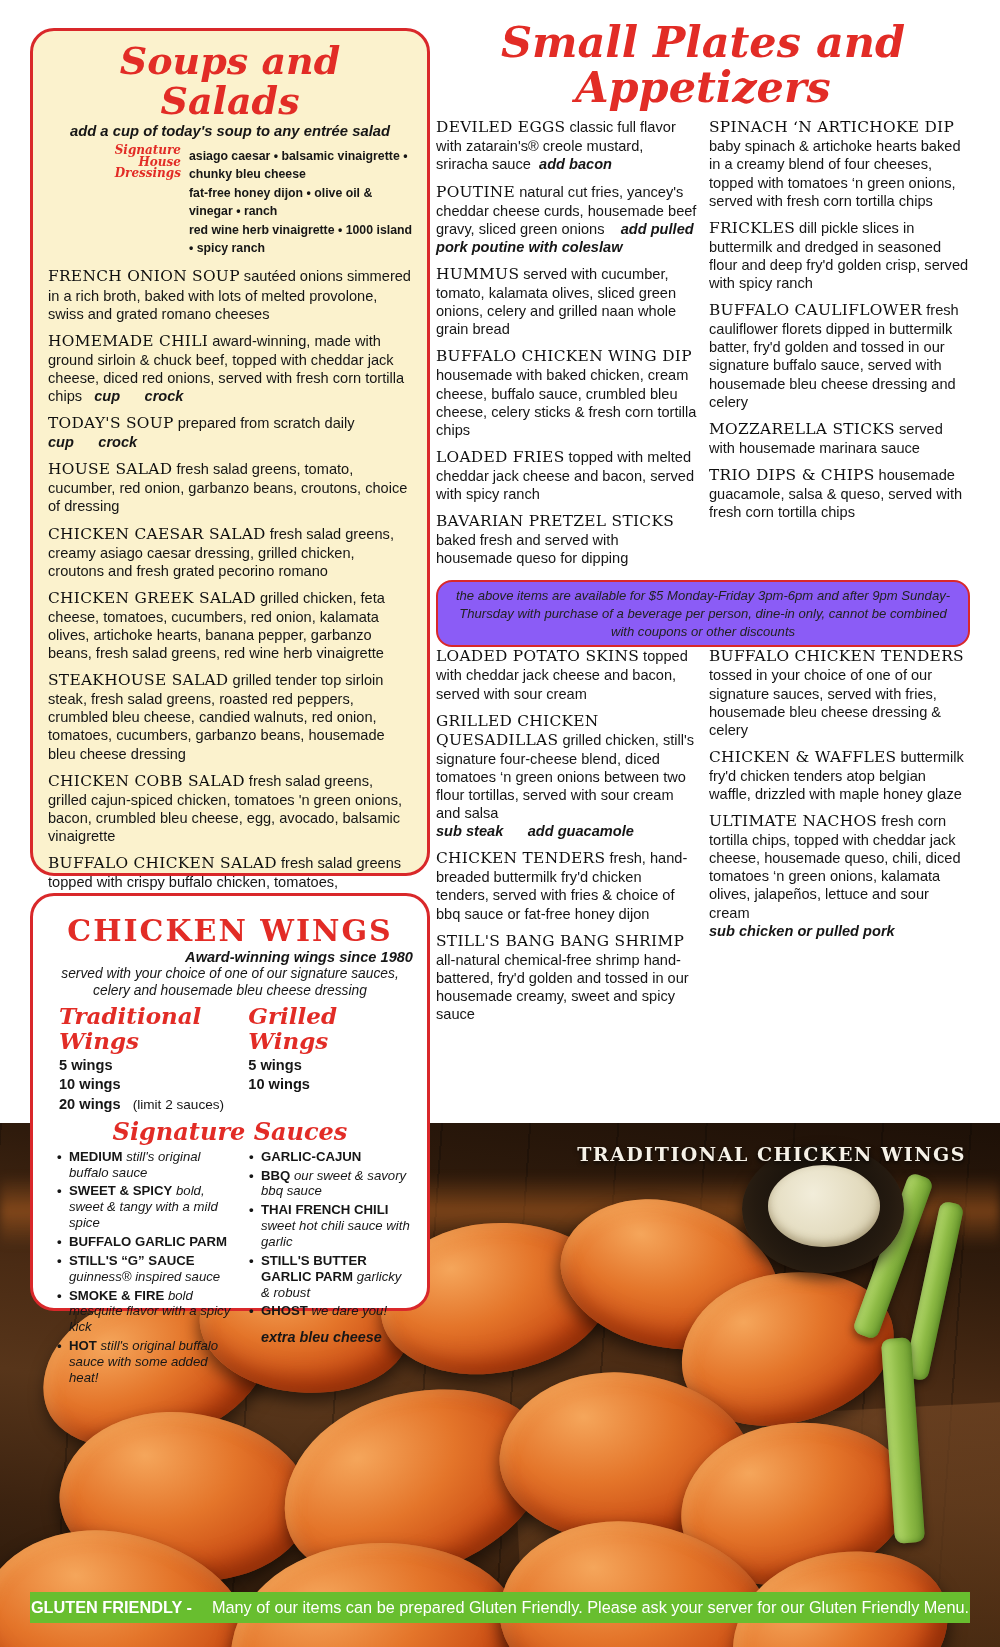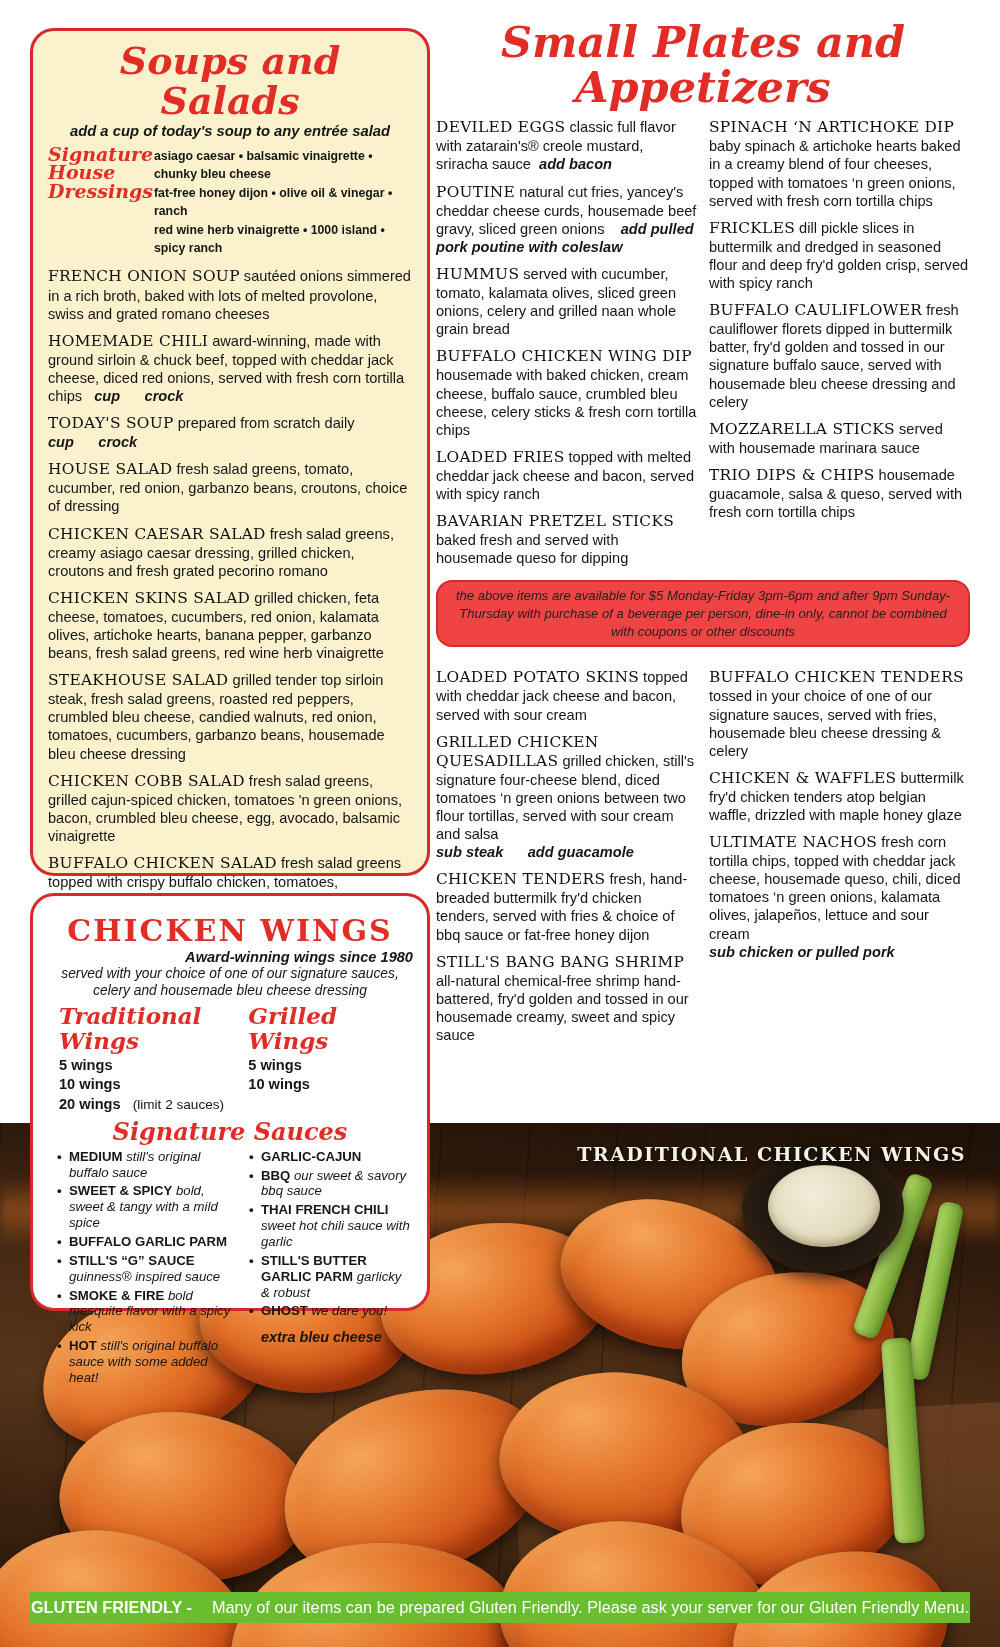--- a/index.html
+++ b/index.html
@@ -12,30 +12,30 @@
   .item .name{font-family:"DejaVu Serif",serif;font-weight:400;letter-spacing:.3px;font-size:15.4px;color:#0e0e0e;}
   .item .desc{color:#151515;}
   .item .note{font-weight:700;font-style:italic;white-space:pre-wrap;}
 
   
   .soups-box{position:absolute;left:30px;top:28px;width:400px;height:848px;box-sizing:border-box;
              background:#fbf2cd;border:3px solid #d9282a;border-radius:24px;padding:8px 15px 0 15px;z-index:2;}
   .soups-title{margin:2px 0 0 0;text-align:center;font-size:38px;line-height:1.05;}
   .soups-sub{margin:2px 0 6px 0;text-align:center;font-style:italic;font-weight:700;font-size:14.8px;}
   .dressings{display:flex;gap:8px;margin:0 0 10px 0;}
-  .dress-label{width:98px;text-align:left;font-size:19px;line-height:.98;flex:none;}
+  .dress-label{width:98px;text-align:right;font-size:12px;line-height:.98;flex:none;margin-left:35px;}
   .dress-lines{font-size:12.3px;font-weight:700;line-height:1.5;padding-top:2px;}
   .soups-footer{margin-top:8px;text-align:center;font-weight:700;font-style:italic;font-size:14.6px;}
 
   
   .small-plates{position:absolute;left:436px;top:20px;width:534px;z-index:2;}
   .sp-title{margin:0 0 8px 0;text-align:center;font-size:43px;line-height:1.05;}
   .sp-cols{display:flex;gap:12px;}
   .sp-col{width:50%;}
-  .sp-banner{margin:4px 0 21px 0;border:2.5px solid #d9282a;border-radius:16px;background:#ef4444;
+  .sp-banner{margin:4px 0 0 0;border:2.5px solid #d9282a;border-radius:16px;background:#8b5cf6;
              padding:5px 16px;text-align:center;font-style:italic;font-size:13.1px;line-height:1.35;color:#222;}
 
   
   .wings-box{position:absolute;left:30px;top:893px;width:400px;height:418px;box-sizing:border-box;
              background:#ffffff;border:3px solid #d9282a;border-radius:24px;padding:15px 14px;z-index:5;}
   .cw-title{margin:2px 0 0 0;text-align:center;font-size:30px;letter-spacing:2px;color:#e22c26;
             font-family:"DejaVu Serif",serif;font-weight:700;}
   .cw-sub{margin:1px 0 1px 0;text-align:right;font-weight:700;font-style:italic;font-size:14.6px;}
   .cw-note{margin:0 0 4px 0;text-align:center;font-style:italic;font-size:13.8px;line-height:1.2;}
   .cw-cols{display:flex;margin:0 0 2px 0;}
@@ -132,21 +132,21 @@
           
         </p>
 
         <p class="item">
           <span class="name">CHICKEN CAESAR SALAD</span>
           <span class="desc">fresh salad greens, creamy asiago caesar dressing, grilled chicken, croutons and fresh grated pecorino romano</span>
           
         </p>
 
         <p class="item">
-          <span class="name">CHICKEN SKINS SALAD</span>
+          <span class="name">CHICKEN GREEK SALAD</span>
           <span class="desc">grilled chicken, feta cheese, tomatoes, cucumbers, red onion, kalamata olives, artichoke hearts, banana pepper, garbanzo beans, fresh salad greens, red wine herb vinaigrette</span>
           
         </p>
 
         <p class="item">
           <span class="name">STEAKHOUSE SALAD</span>
           <span class="desc">grilled tender top sirloin steak, fresh salad greens, roasted red peppers, crumbled bleu cheese, candied walnuts, red onion, tomatoes, cucumbers, garbanzo beans, housemade bleu cheese dressing</span>
           
         </p>
 

